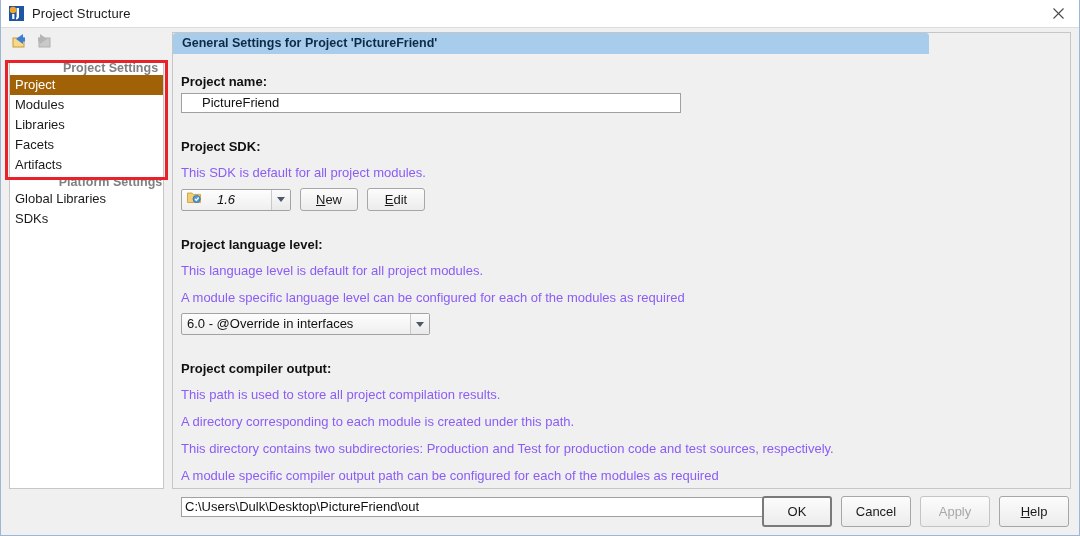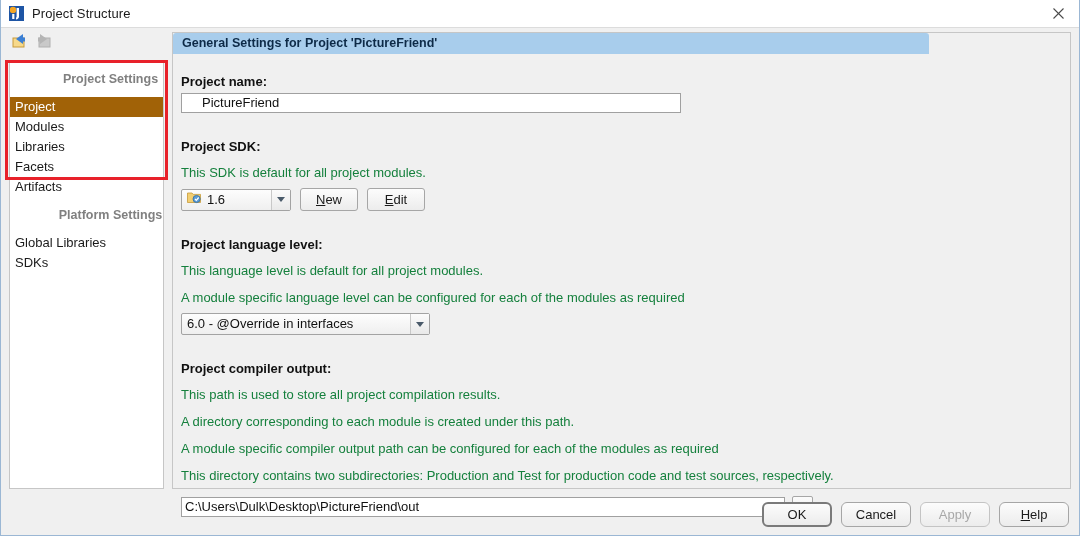--- a/index.html
+++ b/index.html
@@ -56,21 +56,21 @@
 
   
   #sidebar {
     position: absolute; left: 8px; top: 60px;
     width: 155px; height: 429px;
     background: #ffffff;
     border: 1px solid #c6c6c6;
   }
   .sb-group {
     position: relative;
-    height: 36px;
+    height: 14px;
     display: flex; align-items: center;
     justify-content: center;
     color: #808080;
     font-size: 12.5px;
     font-weight: bold;
     padding-left: 48px;
   }
   .sb-group .ln {
     flex: 1 1 auto; height: 1px; background: #c9c9c9;
   }
@@ -121,21 +121,21 @@
     position: absolute; left: 0; top: 21px;
     width: 897px; height: 434px;
     padding: 12px 10px 0 8px;
   }
 
   .sec-title {
     font-size: 13px; font-weight: bold; color: #111;
     margin: 8px 0 4px 0; white-space: nowrap;
   }
   .sec-line {
-    font-size: 13px; color: #15803d;
+    font-size: 13px; color: #8b5cf6;
     line-height: 16px; white-space: nowrap; margin-top: 11px;
   }
   .spacer-lg { height: 18px; }
   .spacer-md { height: 12px; }
   .spacer-sm { height: 7px; }
 
   
   .textfield {
     background: #ffffff;
     border: 1px solid #a0a0a0;
@@ -172,21 +172,21 @@
     border-left: 1px solid #c8c8c8;
     background: linear-gradient(#fbfbfb, #e9e9e9);
   }
   .arrow-dn {
     width: 0; height: 0;
     border-left: 4.5px solid transparent;
     border-right: 4.5px solid transparent;
     border-top: 5px solid #4a5a6a;
   }
   #sdk-combo { width: 110px; }
-  #sdk-combo .cb-text { display: flex; align-items: flex-start; gap: 6px; }
+  #sdk-combo .cb-text { display: flex; align-items: flex-start; gap: 16px; font-style: italic; }
   #lang-combo { width: 249px; }
 
   
   .btn {
     height: 23px;
     min-width: 58px;
     padding: 0 12px;
     background: linear-gradient(#fcfcfc, #ececec);
     border: 1px solid #a6a6a6;
     border-radius: 3px;
@@ -218,21 +218,21 @@
     line-height: 10px;
     padding-bottom: 3px;
     cursor: default;
   }
 
   
   #buttonbar {
     position: absolute; right: 10px; bottom: 8px;
     display: flex; gap: 9px;
   }
-  #buttonbar .btn { min-width: 70px; height: 25px; border-radius: 6px; }
+  #buttonbar .btn { min-width: 70px; height: 31px; }
 
   
   .ico { display: inline-block; vertical-align: middle; }
 </style>
 </head>
 <body>
 
 <div id="window">
 
   <div id="titlebar">
@@ -348,22 +348,22 @@
             <span class="arrow-dn"></span>
           </span>
       </div>
 
       <div class="spacer-lg"></div>
 
       
       <div class="sec-title">Project compiler output:</div>
       <div class="sec-line">This path is used to store all project compilation results.</div>
       <div class="sec-line">A directory corresponding to each module is created under this path.</div>
+      <div class="sec-line">This directory contains two subdirectories: Production and Test for production code and test sources, respectively.</div>
       <div class="sec-line">A module specific compiler output path can be configured for each of the modules as required</div>
-      <div class="sec-line">This directory contains two subdirectories: Production and Test for production code and test sources, respectively.</div>
       <div class="spacer-md"></div>
       <div class="row" id="out-row">
         <div class="textfield" id="out-field">C:\Users\Dulk\Desktop\PictureFriend\out</div>
         <div id="browse-btn">...</div>
       </div>
 
     </div>
   </div>
 
   <div id="buttonbar">

